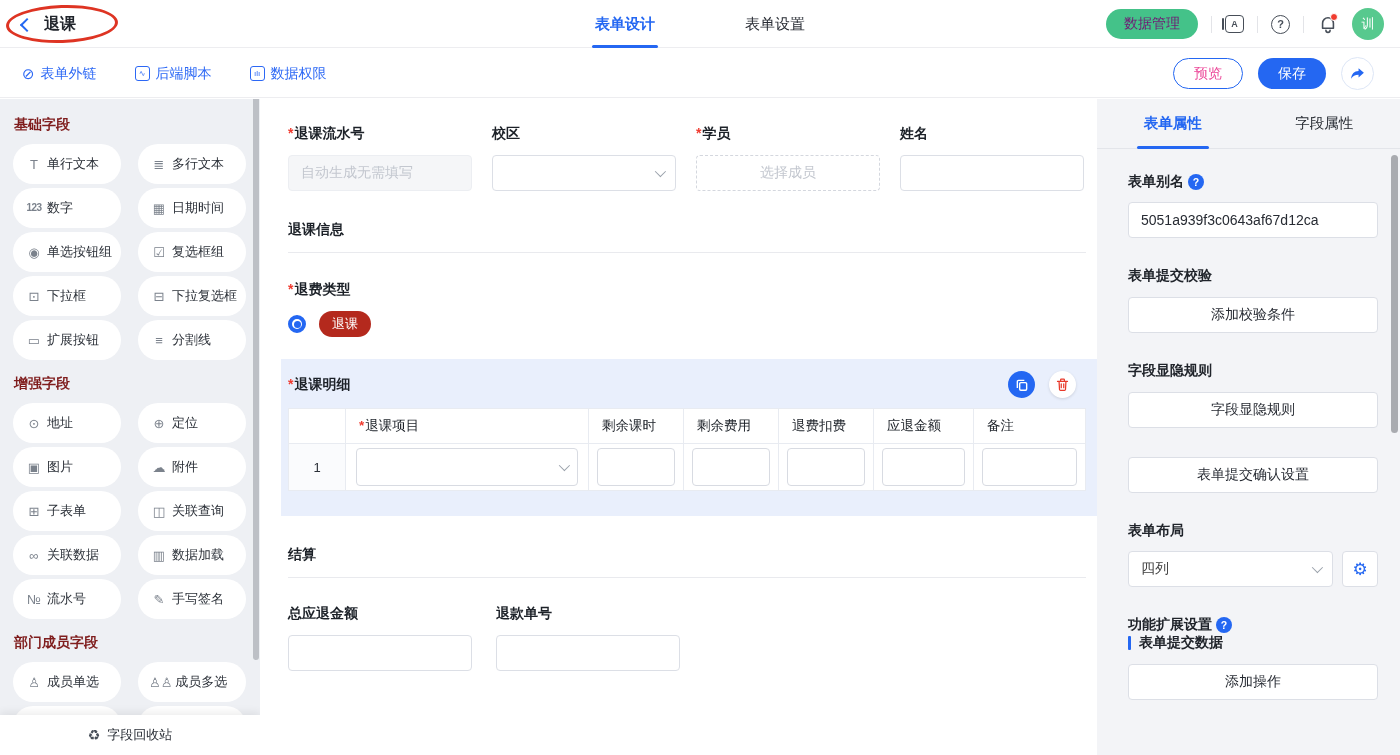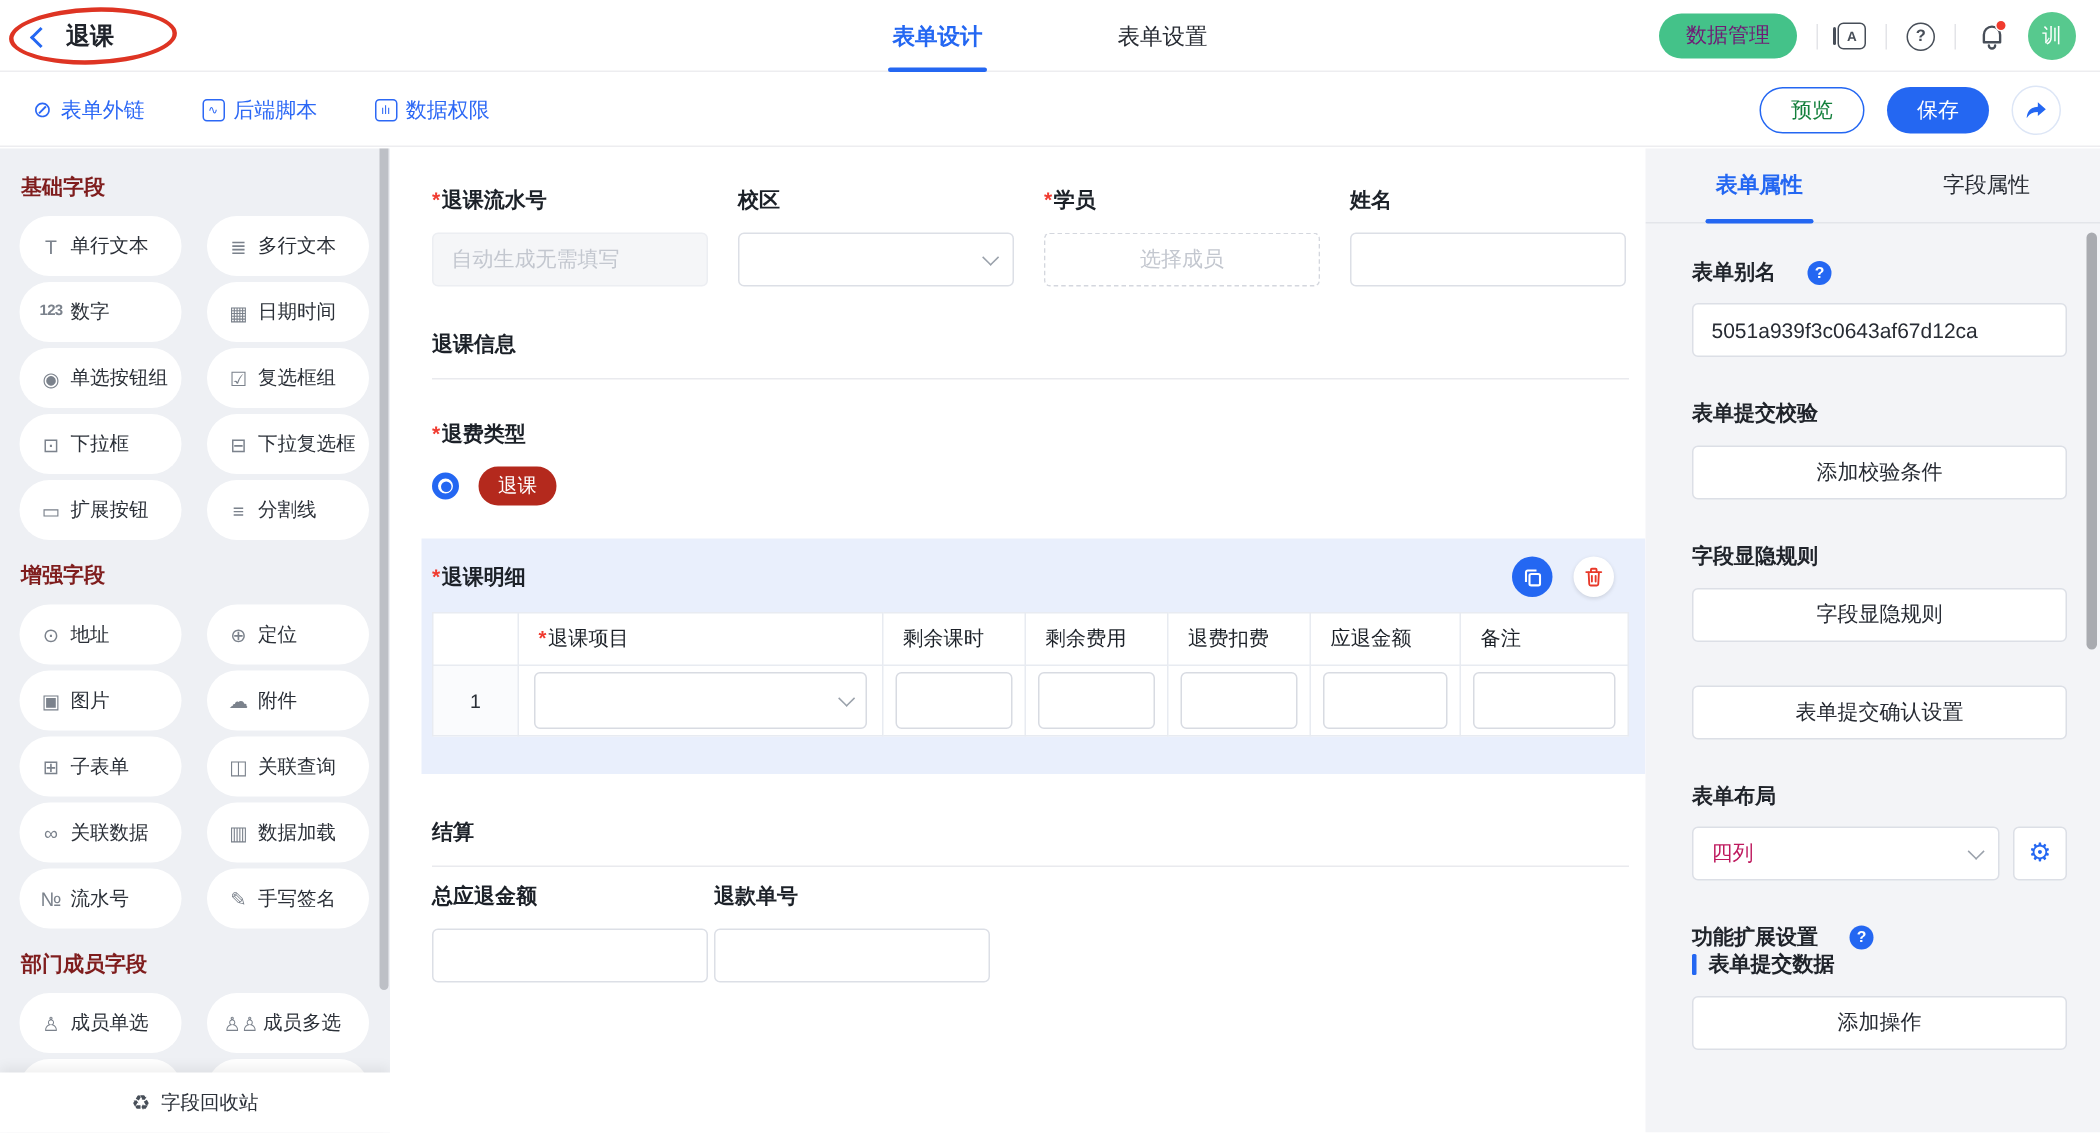--- a/index.html
+++ b/index.html
@@ -26,21 +26,21 @@
   .bell-dot { position:absolute; top:0; right:1px; width:8px; height:8px; border-radius:50%; background:#f03b2e; border:1.5px solid #fff; }
   .avatar { width:32px; height:32px; border-radius:50%; background:#57c98e; color:#fff; font-size:13px; display:flex; align-items:center; justify-content:center; }
 
   
   .subbar { position:absolute; top:49px; left:0; right:0; height:49px; background:#fff; border-bottom:1px solid #ededf0; z-index:20; }
   .sb-links { position:absolute; left:22px; top:0; height:49px; display:flex; align-items:center; gap:38px; }
   .sb-link { display:flex; align-items:center; gap:6px; color:#2c68f5; font-size:14px; cursor:pointer; }
   .glyph-icon { font-size:15px; line-height:1; }
   .box-icon { width:15px; height:15px; border:1.5px solid #2c68f5; border-radius:3px; display:flex; align-items:center; justify-content:center; font-size:8px; line-height:1; overflow:hidden; }
   .sb-right { position:absolute; right:26px; top:0; height:49px; display:flex; align-items:center; gap:15px; }
-  .btn-outline { height:31px; padding:0 20px; border:1px solid #2467f2; border-radius:16px; color:#15803d; font-size:14px; background:#fff; display:flex; align-items:center; }
+  .btn-outline { height:31px; padding:0 20px; border:1px solid #2467f2; border-radius:16px; color:#ec4899; font-size:14px; background:#fff; display:flex; align-items:center; }
   .btn-primary { height:31px; padding:0 20px; border-radius:16px; color:#fff; font-size:14px; background:#2467f2; display:flex; align-items:center; }
   .btn-circle { width:33px; height:33px; border-radius:50%; background:#fff; border:1px solid #dde6f6; display:flex; align-items:center; justify-content:center; }
 
   
   .sidebar { position:absolute; top:99px; left:0; width:260px; bottom:0; background:#eef0f4; overflow:hidden; }
   .side-inner { padding:2px 14px 0 13px; }
   .side-title { font-size:14px; font-weight:700; color:#7f1d1d; margin:15px 0 10px 1px; }
   .pill-grid { display:grid; grid-template-columns:1fr 1fr; column-gap:17px; row-gap:4px; }
   .pill { height:40px; border-radius:20px; background:#fff; display:flex; align-items:center; padding:0 8px 0 11px; cursor:grab; overflow:hidden; }
   .p-icon { min-width:20px; color:#7b828c; font-size:13px; text-align:center; margin-right:3px; line-height:1; }
@@ -80,36 +80,36 @@
 
   table.dt { width:100%; border-collapse:collapse; background:#fff; table-layout:fixed; }
   table.dt th, table.dt td { border:1px solid #e8ebf1; }
   table.dt th { height:35px; font-size:13.5px; font-weight:500; color:#1c2128; text-align:left; padding:0 0 0 13px; background:#fff; white-space:nowrap; overflow:hidden; }
   table.dt td { height:47px; padding:0; }
   td.rownum, th.c0 { background:#fafbfd; }
   td.rownum { text-align:center; font-size:13px; color:#2b3038; }
   .cell-select { height:38px; border:1px solid #d8dbe2; border-radius:4px; background:#fff; margin:0 10px; display:flex; align-items:center; justify-content:flex-end; padding:0 10px; cursor:pointer; }
   .cell-input { height:38px; border:1px solid #d8dbe2; border-radius:4px; background:#fff; margin:0 8px; cursor:text; }
 
-  .money-row { display:flex; gap:4px; margin-top:11px; }
+  .money-row { display:flex; gap:24px; margin-top:27px; }
 
   
   .panel { position:absolute; top:99px; left:1097px; right:0; bottom:0; background:#f3f4f7; overflow:hidden; }
   .panel-tabs { height:50px; display:flex; border-bottom:1px solid #e3e5ea; }
   .p-tab { flex:1; display:flex; align-items:center; justify-content:center; font-size:14.5px; color:#272b33; cursor:pointer; position:relative; }
   .p-tab.active { color:#2467f2; font-weight:600; }
   .p-tab.active::after { content:""; position:absolute; bottom:-1px; left:50%; transform:translateX(-50%); width:72px; height:3px; background:#2467f2; border-radius:2px; }
   .panel-body { padding:24px 22px 0 31px; }
   .grp { margin-bottom:29px; }
-  .grp-label { font-size:14px; font-weight:600; color:#20242b; display:flex; align-items:center; gap:21px; }
+  .grp-label { font-size:14px; font-weight:600; color:#20242b; display:flex; align-items:center; gap:4px; }
   .q-badge { width:16px; height:16px; border-radius:50%; background:#2467f2; color:#fff; font-size:10.5px; font-weight:bold; display:flex; align-items:center; justify-content:center; }
   .p-input { margin-top:11px; height:36px; background:#fff; border:1px solid #dcdfe6; border-radius:4px; display:flex; align-items:center; padding:0 12px; font-size:14px; color:#272b33; }
   .p-btn { margin-top:12px; height:36px; background:#fff; border:1px solid #dcdfe6; border-radius:4px; display:flex; align-items:center; justify-content:center; font-size:14px; color:#272b33; cursor:pointer; }
   .layout-row { display:flex; gap:9px; margin-top:11px; }
-  .p-select { flex:1; height:36px; background:#fff; border:1px solid #dcdfe6; border-radius:4px; display:flex; align-items:center; justify-content:space-between; padding:0 12px; font-size:14px; color:#be185d; cursor:pointer; }
+  .p-select { flex:1; height:36px; background:#fff; border:1px solid #dcdfe6; border-radius:4px; display:flex; align-items:center; justify-content:space-between; padding:0 12px; font-size:14px; color:#404040; cursor:pointer; }
   .gear-btn { width:36px; height:36px; background:#fff; border:1px solid #dcdfe6; border-radius:4px; display:flex; align-items:center; justify-content:center; color:#2467f2; font-size:17px; cursor:pointer; }
   .sub-grp { }
   .sub-label { font-size:14px; font-weight:600; color:#20242b; display:flex; align-items:center; }
   .sub-label::before { content:""; width:3px; height:14px; background:#2467f2; border-radius:1px; margin-right:8px; }
   .panel-scroll { position:absolute; right:2px; top:56px; width:7px; height:278px; background:#a9abb0; border-radius:4px; }
 </style>
 </head>
 <body>
 
 <div class="header">

